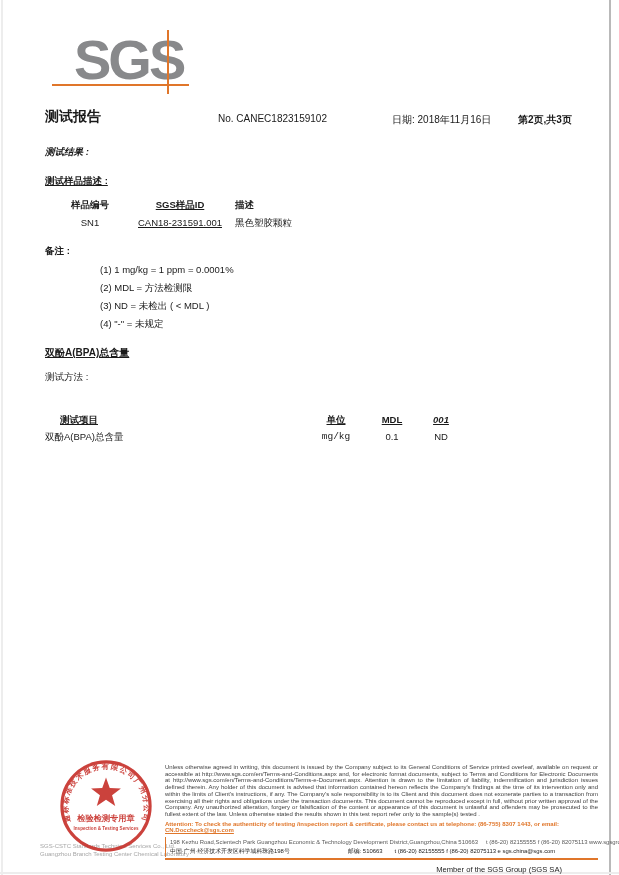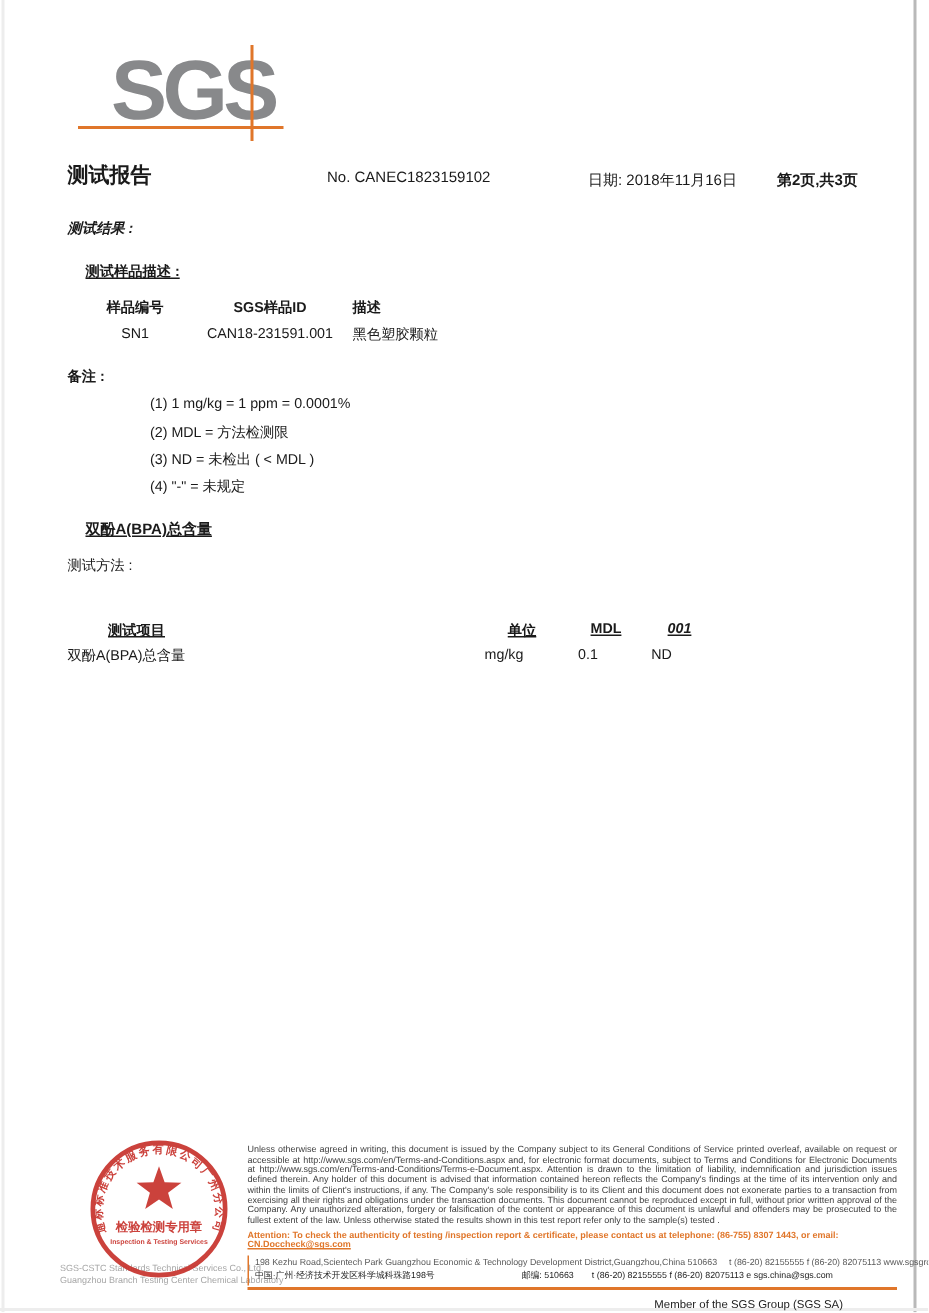--- a/index.html
+++ b/index.html
@@ -16,44 +16,44 @@
   .logo-hline{position:absolute;left:52px;top:84px;width:137px;height:2px;background:#e0762a;}
 
   
   .doc-title{position:absolute;left:45px;top:108px;font-size:14px;font-weight:bold;}
   .report-no{position:absolute;left:218px;top:113px;font-size:10px;}
   .report-date{position:absolute;left:392px;top:113px;font-size:10px;}
   .page-info{position:absolute;left:518px;top:113px;font-size:10px;font-weight:bold;}
 
   .t95{font-size:9.5px;}
   .bold{font-weight:bold;}
-  .ul{text-decoration:underline;margin-left:12px;}
+  .ul{text-decoration:underline;}
   .lbl-results{position:absolute;left:45px;top:146px;font-style:italic;}
   .lbl-sampledesc{position:absolute;left:45px;top:175px;}
 
   .st-h{position:absolute;top:199px;}
   .st-r{position:absolute;top:217px;}
   .st-c1{left:50px;width:80px;text-align:center;}
-  .st-c2{left:130px;width:100px;text-align:center;}
+  .st-c2{left:130px;width:100px;text-align:center;text-decoration:underline;}
   .st-c3{left:235px;}
   .cell{position:absolute;font-size:9.5px;}
 
   .lbl-notes{position:absolute;left:45px;top:245px;}
   .note{position:absolute;left:100px;font-size:9.5px;}
   .note0{top:264px;}.note1{top:282px;}.note2{top:300px;}.note3{top:318px;}
 
   .bpa-title{position:absolute;left:45px;top:346px;font-size:10px;}
   .lbl-method{position:absolute;left:45px;top:371px;}
   .method-text{position:absolute;left:100px;top:371px;width:462px;font-size:9.7px;line-height:19.5px;}
 
   .rt-h{position:absolute;top:414px;}
   .rt-r{position:absolute;top:431px;}
   .rt-item-h{left:60px;}
   .rt-item{left:45px;}
-  .rt-unit{left:305px;width:62px;text-align:center;}
+  .rt-unit{left:305px;width:62px;text-align:center;font-family:Liberation Mono, monospace;}
   .rt-mdl{left:367px;width:50px;text-align:center;}
   .rt-val{left:417px;width:48px;text-align:center;}
   .italic{font-style:italic;}
 
   
   .company-lines{position:absolute;left:40px;top:842px;width:150px;font-size:6px;line-height:8px;color:#a6a6a6;}
   .stamp{position:absolute;left:57px;top:757px;width:98px;height:98px;opacity:.93;}
   .footer-col{position:absolute;left:165px;top:764px;width:433px;}
   .legal{font-size:6px;line-height:6.7px;color:#3f3f3f;text-align:justify;}
   .attention{margin-top:3px;font-size:6px;line-height:6.8px;color:#e0762a;font-weight:bold;}

